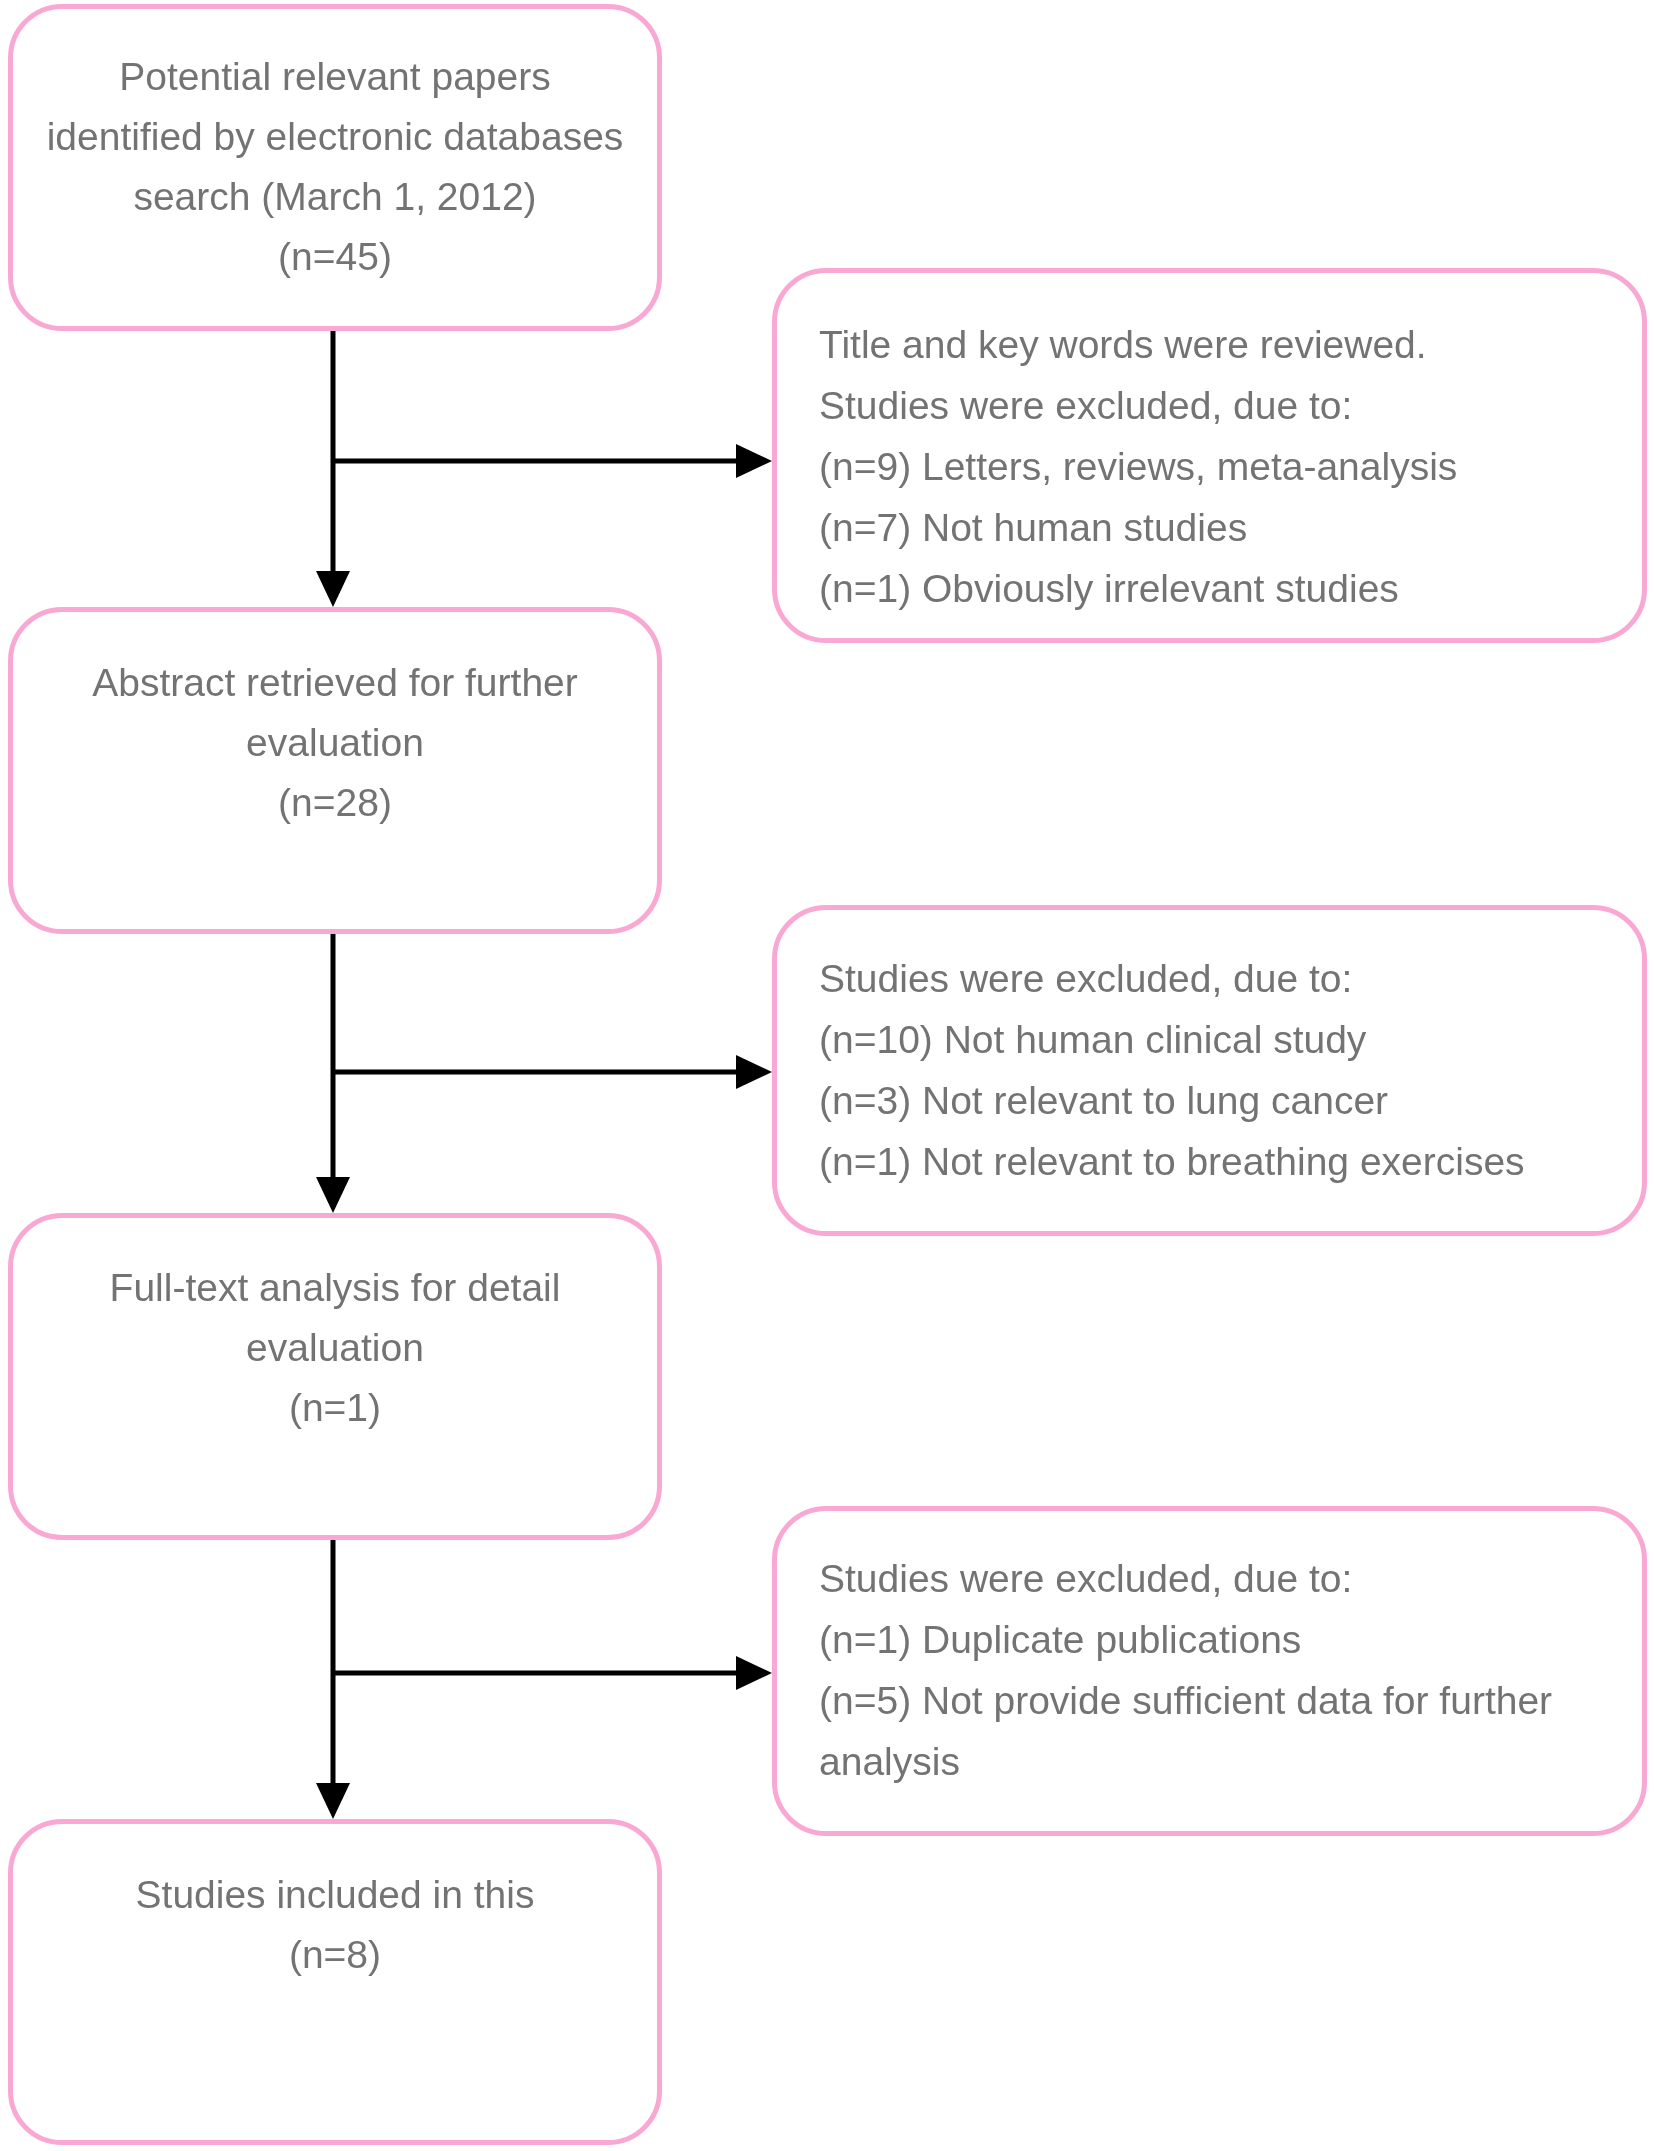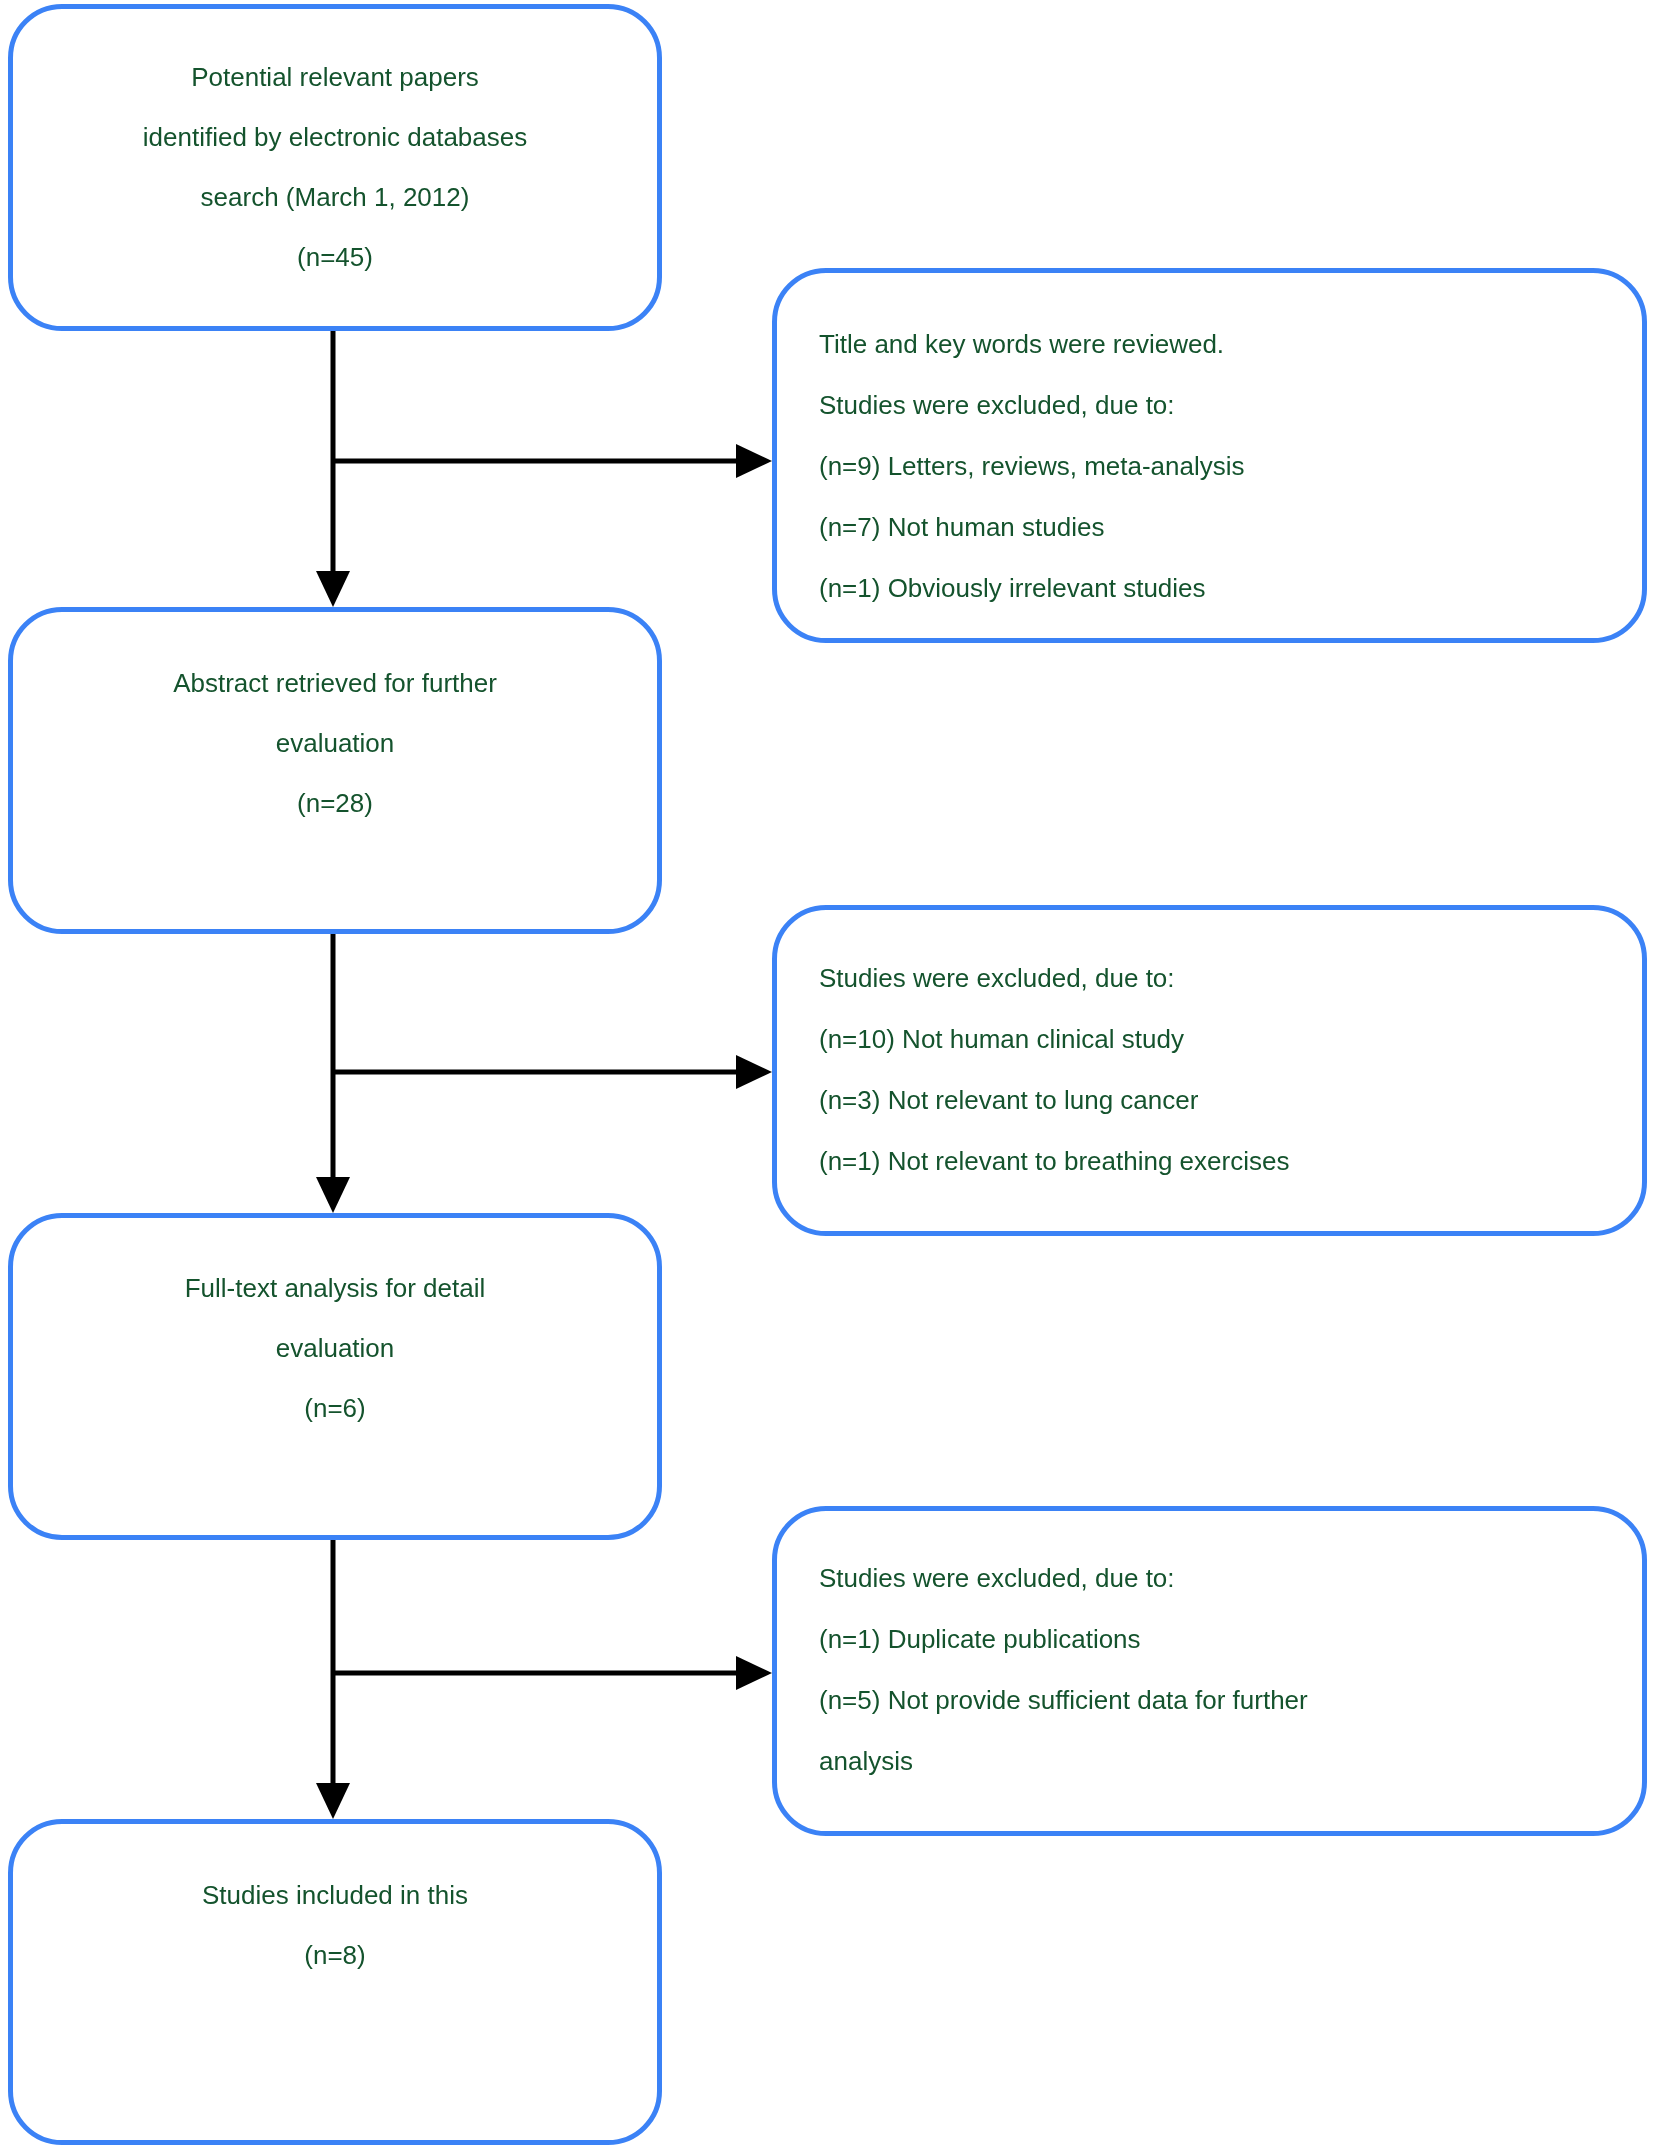--- a/index.html
+++ b/index.html
@@ -27,24 +27,24 @@
     stroke: #000000;
     stroke-width: 5;
   }
   svg.connectors polygon {
     fill: #000000;
     stroke: none;
   }
   .box {
     position: absolute;
     background: #ffffff;
-    border: 5px solid #3b82f6;
+    border: 5px solid #f9a8d4;
     border-radius: 54px;
-    font-size: 26px;
-    color: #14532d;
+    font-size: 39px;
+    color: #737373;
   }
   .box .tline {
     white-space: nowrap;
   }
   .box.left-col {
     left: 8px;
     width: 654px;
     text-align: center;
   }
   .box.left-col .tline { line-height: 60px; }
@@ -101,21 +101,21 @@
 
   <div class="box left-col" id="box-abstract">
     <div class="tline">Abstract retrieved for further</div>
     <div class="tline">evaluation</div>
     <div class="tline">(n=28)</div>
   </div>
 
   <div class="box left-col" id="box-fulltext">
     <div class="tline">Full-text analysis for detail</div>
     <div class="tline">evaluation</div>
-    <div class="tline">(n=6)</div>
+    <div class="tline">(n=1)</div>
   </div>
 
   <div class="box left-col" id="box-included">
     <div class="tline">Studies included in this</div>
     <div class="tline">(n=8)</div>
   </div>
 
   <div class="box right-col" id="excl-title">
     <div class="tline">Title and key words were reviewed.</div>
     <div class="tline">Studies were excluded, due to:</div>

